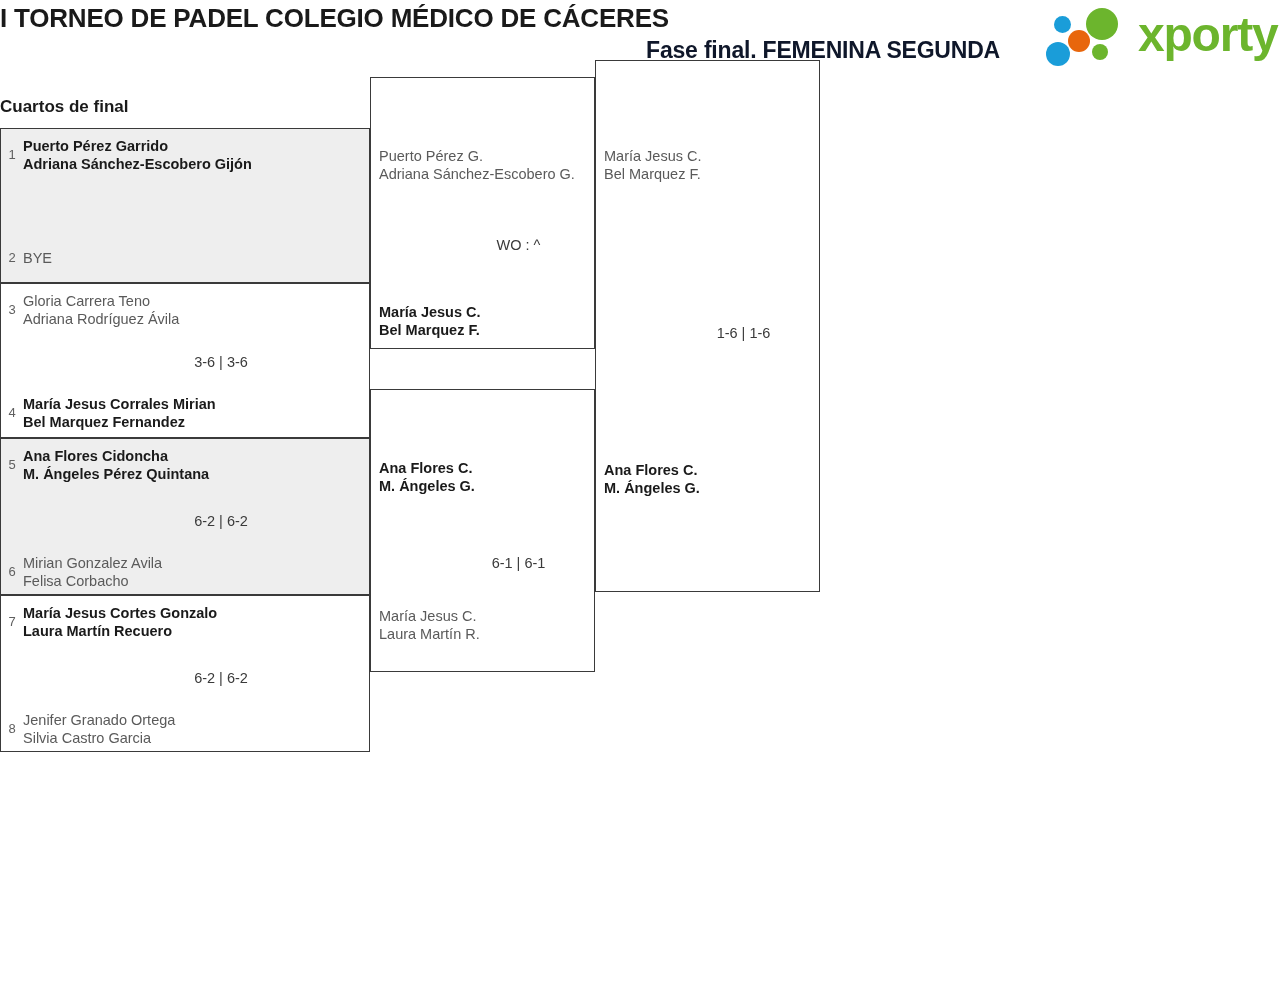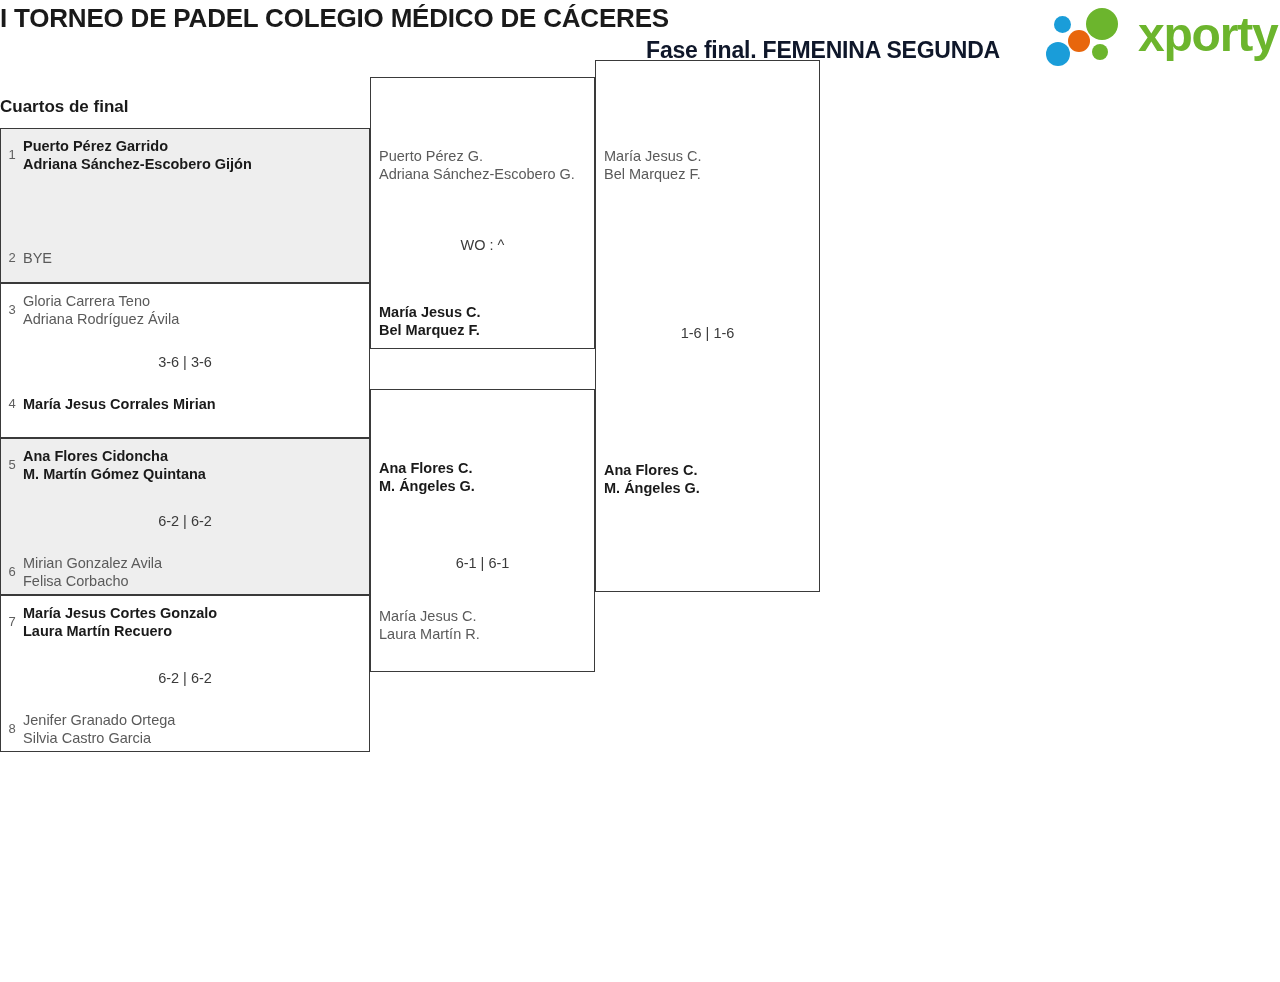--- a/index.html
+++ b/index.html
@@ -148,20 +148,21 @@
   .slot.r1 .players, .slot.r2 .players { padding-left: 8px; }
 
   .score {
     position: absolute;
     left: 0;
     width: 100%;
     text-align: center;
     font-size: 14.5px;
     color: #3a3a3a;
     line-height: 18px;
+    padding-left: 36px;
   }
 
   
   .conn {
     position: absolute;
     background: #3a3a3a;
   }
 </style>
 </head>
 <body>
@@ -209,30 +210,31 @@
       <div class="players">
         <div class="player">Gloria Carrera Teno</div>
         <div class="player">Adriana Rodríguez Ávila</div>
       </div>
     </div>
     <div class="score" style="top:69px;">3-6 | 3-6</div>
     <div class="slot winner" style="top:111px;">
       <div class="seed">4</div>
       <div class="players">
         <div class="player">María Jesus Corrales Mirian</div>
+        <div class="player">Bel Marquez Fernandez</div>
       </div>
     </div>
   </div>
 
   <div class="match r0 shaded" style="top:310px; height:157px;">
     <div class="slot winner" style="top:8px;">
       <div class="seed">5</div>
       <div class="players">
         <div class="player">Ana Flores Cidoncha</div>
-        <div class="player">M. Martín Gómez Quintana</div>
+        <div class="player">M. Ángeles Pérez Quintana</div>
       </div>
     </div>
     <div class="score" style="top:73px;">6-2 | 6-2</div>
     <div class="slot loser" style="top:115px;">
       <div class="seed">6</div>
       <div class="players">
         <div class="player">Mirian Gonzalez Avila</div>
         <div class="player">Felisa Corbacho</div>
       </div>
     </div>

